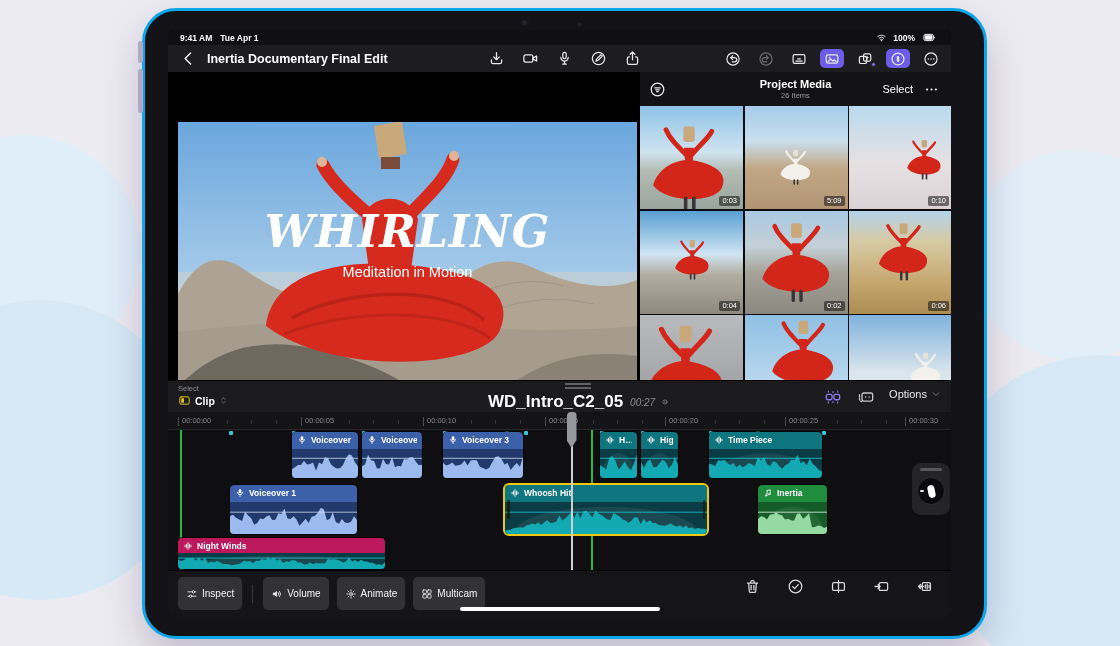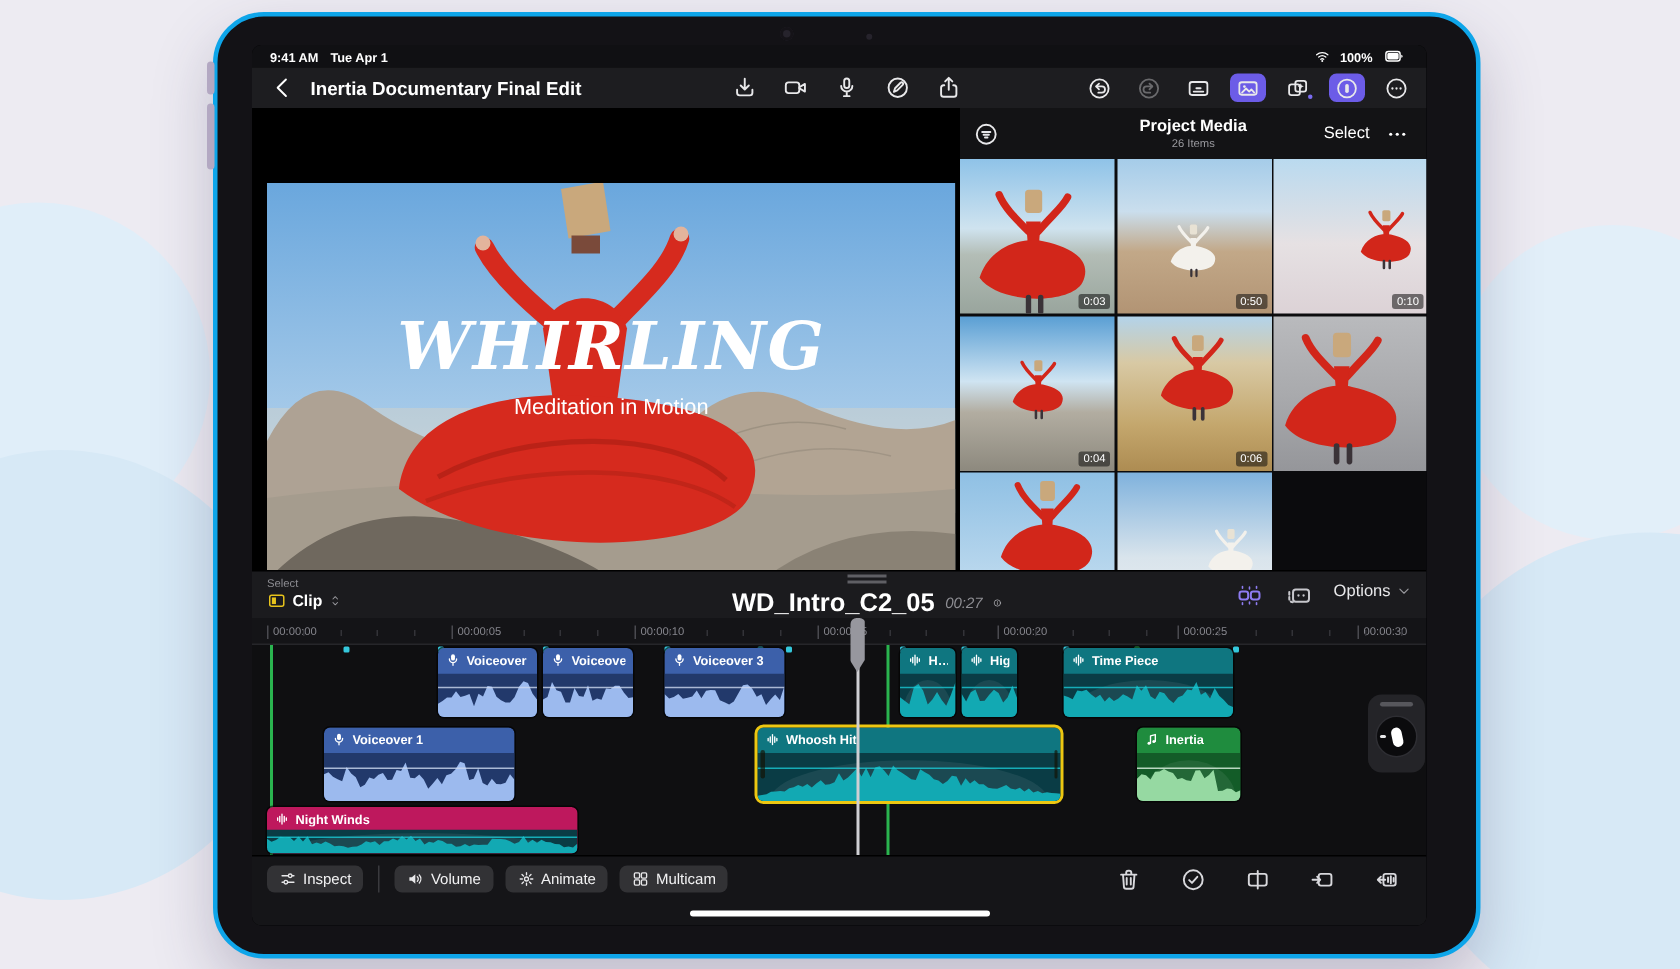--- a/index.html
+++ b/index.html
@@ -132,21 +132,21 @@
   .jog { position:absolute; left:744px; top:51px; width:38px; height:52px; background:#242428; border-radius:9px; z-index:6; }
   .jog-grab { position:absolute; left:8px; top:5px; width:22px; height:3px; border-radius:2px; background:#57575c; }
   .jog-dial { position:absolute; left:5px; top:14px; width:28px; height:28px; border-radius:50%; background:#0b0b0d;
               border:1px solid #2e2e33; }
   .jog-pointer { position:absolute; left:10px; top:7px; width:7px; height:13px; border-radius:4px; background:#fff; transform:rotate(-12deg); }
   .jog-dash { position:absolute; left:2px; top:12px; width:4px; height:2px; background:#e8e8ea; border-radius:1px; }
 
   
   .bottombar { position:absolute; left:0; top:540px; width:100%; height:47px; background:#151518; border-top:1px solid #000; }
   .tool-buttons { position:absolute; left:10px; top:6px; display:flex; align-items:center; gap:8px; }
-  .tbutton { height:18px; background:#323235; border-radius:5px; display:flex; align-items:center; gap:4px;
+  .tbutton { height:33px; background:#323235; border-radius:5px; display:flex; align-items:center; gap:4px;
              padding:0 8px; font-size:10px; color:#f2f2f3; }
   .tbutton .ic { width:12px; height:12px; color:#e8e8ea; }
   .vdiv { width:1px; height:18px; background:#3a3a3e; margin:0 2px; }
   .action-icons { position:absolute; right:18px; top:7px; display:flex; gap:26px; }
   .action-icons .ic { width:17px; height:17px; color:#d8d8dc; }
   .home-indicator { position:absolute; left:292px; bottom:6px; width:200px; height:4px; border-radius:2px; background:#fff; }
 </style>
 </head>
 <body>
 
@@ -398,21 +398,21 @@
             </div>
             <div class="thumb" style="background: linear-gradient(rgb(165, 204, 233) 0%, rgb(202, 222, 237) 34%, rgb(194, 168, 136) 60%, rgb(178, 148, 116) 100%);">
               <svg viewBox="0 0 60 60" style="left:30%;top:40%;width:40%;height:40%">
                 <path d="M28 21 C22 15 18 11 16 6" stroke="#f3f1ec" stroke-width="3" fill="none" stroke-linecap="round"></path>
                 <path d="M32 21 C38 14 42 11 44 7" stroke="#f3f1ec" stroke-width="3" fill="none" stroke-linecap="round"></path>
                 <rect x="26.6" y="4" width="7" height="9.5" rx="1.5" fill="#e8e2d4"></rect>
                 <path d="M27 17 L33 17 L32 30 L28 30 Z" fill="#f3f1ec"></path>
                 <path d="M8 40 C12 27 26 23 34 25 C48 28 54 34 50 42 C45 51 16 51 8 40 Z" fill="#f3f1ec"></path>
                 <path d="M28 48 v6 M33 48 v6" stroke="#3a3338" stroke-width="2.2" stroke-linecap="round"></path>
               </svg>
-              <span class="dur">0:50</span>
+              <span class="dur">5:09</span>
             </div>
             <div class="thumb" style="background: linear-gradient(rgb(186, 218, 239) 0%, rgb(230, 225, 227) 55%, rgb(220, 210, 214) 100%);">
               <svg viewBox="0 0 60 60" style="left:50%;top:30%;width:45%;height:45%">
                 <path d="M28 21 C22 15 18 11 16 6" stroke="#d2261a" stroke-width="3" fill="none" stroke-linecap="round"></path>
                 <path d="M32 21 C38 14 42 11 44 7" stroke="#d2261a" stroke-width="3" fill="none" stroke-linecap="round"></path>
                 <rect x="26.6" y="4" width="7" height="9.5" rx="1.5" fill="#c9a87c"></rect>
                 <path d="M27 17 L33 17 L32 30 L28 30 Z" fill="#d2261a"></path>
                 <path d="M8 40 C12 27 26 23 34 25 C48 28 54 34 50 42 C45 51 16 51 8 40 Z" fill="#d2261a"></path>
                 <path d="M28 48 v6 M33 48 v6" stroke="#3a3338" stroke-width="2.2" stroke-linecap="round"></path>
               </svg>
@@ -421,20 +421,31 @@
             <div class="thumb" style="background: linear-gradient(rgb(90, 159, 212) 0%, rgb(207, 228, 242) 42%, rgb(178, 173, 161) 62%, rgb(141, 137, 126) 100%);">
               <svg viewBox="0 0 60 60" style="left:28%;top:26%;width:45%;height:45%">
                 <path d="M28 21 C22 15 18 11 16 6" stroke="#d2261a" stroke-width="3" fill="none" stroke-linecap="round"></path>
                 <path d="M32 21 C38 14 42 11 44 7" stroke="#d2261a" stroke-width="3" fill="none" stroke-linecap="round"></path>
                 <rect x="26.6" y="4" width="7" height="9.5" rx="1.5" fill="#c9a87c"></rect>
                 <path d="M27 17 L33 17 L32 30 L28 30 Z" fill="#d2261a"></path>
                 <path d="M8 40 C12 27 26 23 34 25 C48 28 54 34 50 42 C45 51 16 51 8 40 Z" fill="#d2261a"></path>
                 <path d="M28 48 v6 M33 48 v6" stroke="#3a3338" stroke-width="2.2" stroke-linecap="round"></path>
               </svg>
               <span class="dur">0:04</span>
+            </div>
+            <div class="thumb" style="background: linear-gradient(rgb(169, 201, 226) 0%, rgb(196, 208, 215) 34%, rgb(165, 163, 153) 60%, rgb(139, 137, 127) 100%);">
+              <svg viewBox="0 0 60 60" style="left:5%;top:6%;width:90%;height:90%">
+                <path d="M28 21 C22 15 18 11 16 6" stroke="#d2261a" stroke-width="3" fill="none" stroke-linecap="round"></path>
+                <path d="M32 21 C38 14 42 11 44 7" stroke="#d2261a" stroke-width="3" fill="none" stroke-linecap="round"></path>
+                <rect x="26.6" y="4" width="7" height="9.5" rx="1.5" fill="#c9a87c"></rect>
+                <path d="M27 17 L33 17 L32 30 L28 30 Z" fill="#d2261a"></path>
+                <path d="M8 40 C12 27 26 23 34 25 C48 28 54 34 50 42 C45 51 16 51 8 40 Z" fill="#d2261a"></path>
+                <path d="M28 48 v6 M33 48 v6" stroke="#3a3338" stroke-width="2.2" stroke-linecap="round"></path>
+              </svg>
+              <span class="dur">0:02</span>
             </div>
             <div class="thumb" style="background: linear-gradient(rgb(179, 211, 234) 0%, rgb(216, 201, 164) 30%, rgb(196, 167, 109) 70%, rgb(173, 140, 82) 100%);">
               <svg viewBox="0 0 60 60" style="left:20%;top:8%;width:65%;height:65%">
                 <path d="M28 21 C22 15 18 11 16 6" stroke="#d2261a" stroke-width="3" fill="none" stroke-linecap="round"></path>
                 <path d="M32 21 C38 14 42 11 44 7" stroke="#d2261a" stroke-width="3" fill="none" stroke-linecap="round"></path>
                 <rect x="26.6" y="4" width="7" height="9.5" rx="1.5" fill="#c9a87c"></rect>
                 <path d="M27 17 L33 17 L32 30 L28 30 Z" fill="#d2261a"></path>
                 <path d="M8 40 C12 27 26 23 34 25 C48 28 54 34 50 42 C45 51 16 51 8 40 Z" fill="#d2261a"></path>
                 <path d="M28 48 v6 M33 48 v6" stroke="#3a3338" stroke-width="2.2" stroke-linecap="round"></path>
               </svg>
@@ -696,21 +707,21 @@
             </div>
             <div class="clip-body" style="height:29px">
               <svg viewBox="0 0 113 29" preserveAspectRatio="none">
                 <rect width="113" height="29" fill="#0a3c45"></rect>
                 <ellipse cx="56.5" cy="29" rx="51.980000000000004" ry="24.65" fill="rgba(255,255,255,.07)"></ellipse>
                 <polygon points="0,26 0.0,11.6 3.1,12.6 6.1,14.1 9.2,8.3 12.2,8.8 15.3,7.8 18.3,10.9 21.4,13.1 24.4,11.1 27.5,15.6 30.5,12.6 33.6,15.3 36.6,13.7 39.7,10.9 42.8,12.3 45.8,14.3 48.9,4.9 51.9,8.5 55.0,4.9 58.0,12.1 61.1,14.1 64.1,9.2 67.2,10.2 70.2,14.2 73.3,16.7 76.4,12.9 79.4,11.7 82.5,7.6 85.5,8.2 88.6,2.7 91.6,11.2 94.7,9.4 97.7,13.6 100.8,6.6 103.8,11.9 106.9,14.6 109.9,18.0 113.0,19.4 113,26" transform="translate(0,3)" fill="#12a9b3"></polygon>
                 <line x1="0" y1="9.3" x2="113" y2="9.3" stroke="#1ac9d4" stroke-width="1" opacity=".8"></line>
               </svg>
             </div>
           </div>
-          <div class="clip vo" style="left: 48px; top: 73px; width: 127px; height: 49px; background: rgb(60, 96, 170);">
+          <div class="clip vo" style="left: 62px; top: 73px; width: 127px; height: 49px; background: rgb(60, 96, 170);">
             <div class="clip-head">
               <span class="ic">
                 <svg viewBox="0 0 20 20" fill="none" stroke="currentColor" stroke-width="1.5" stroke-linecap="round" stroke-linejoin="round">
                   <rect x="7.4" y="2.4" width="5.2" height="8.4" rx="2.6" fill="currentColor" stroke="none"></rect>
                   <path d="M5.2 8.6a4.8 4.8 0 0 0 9.6 0M10 13.6v3.4" stroke-width="1.8"></path>
                 </svg>
               </span>
               <span class="clip-name">Voiceover 1</span>
             </div>
             <div class="clip-body" style="height:32px">

